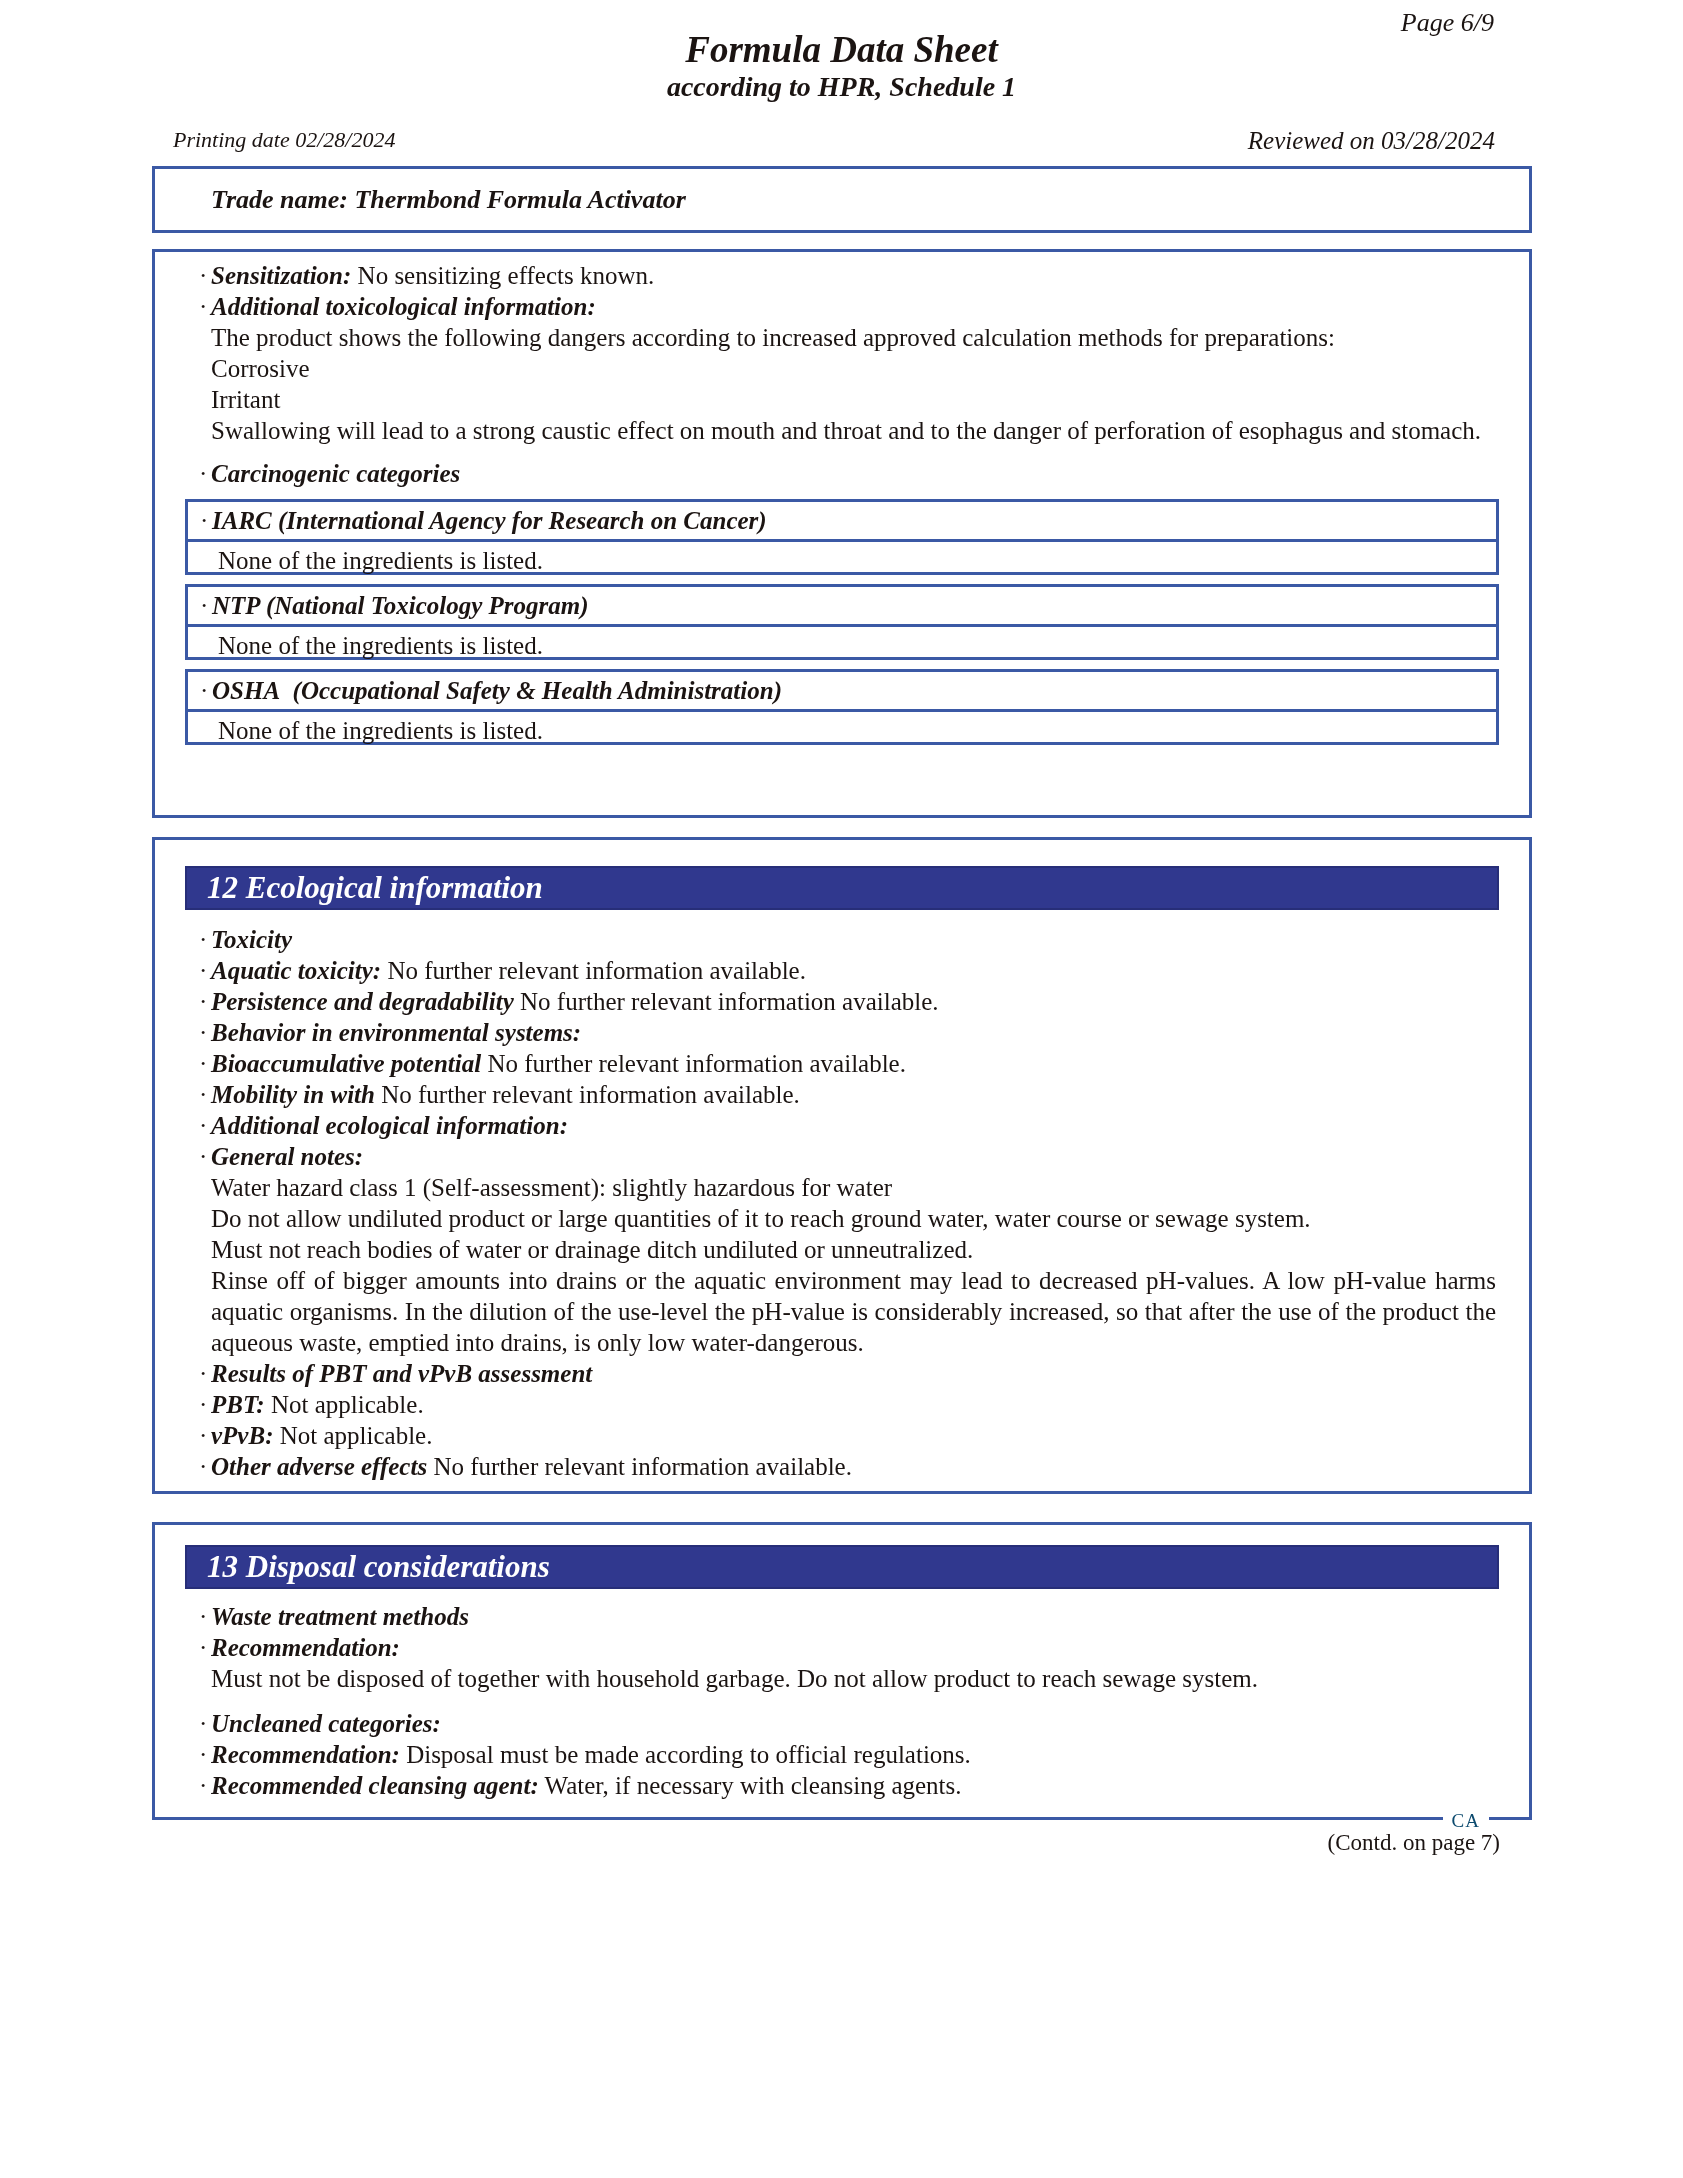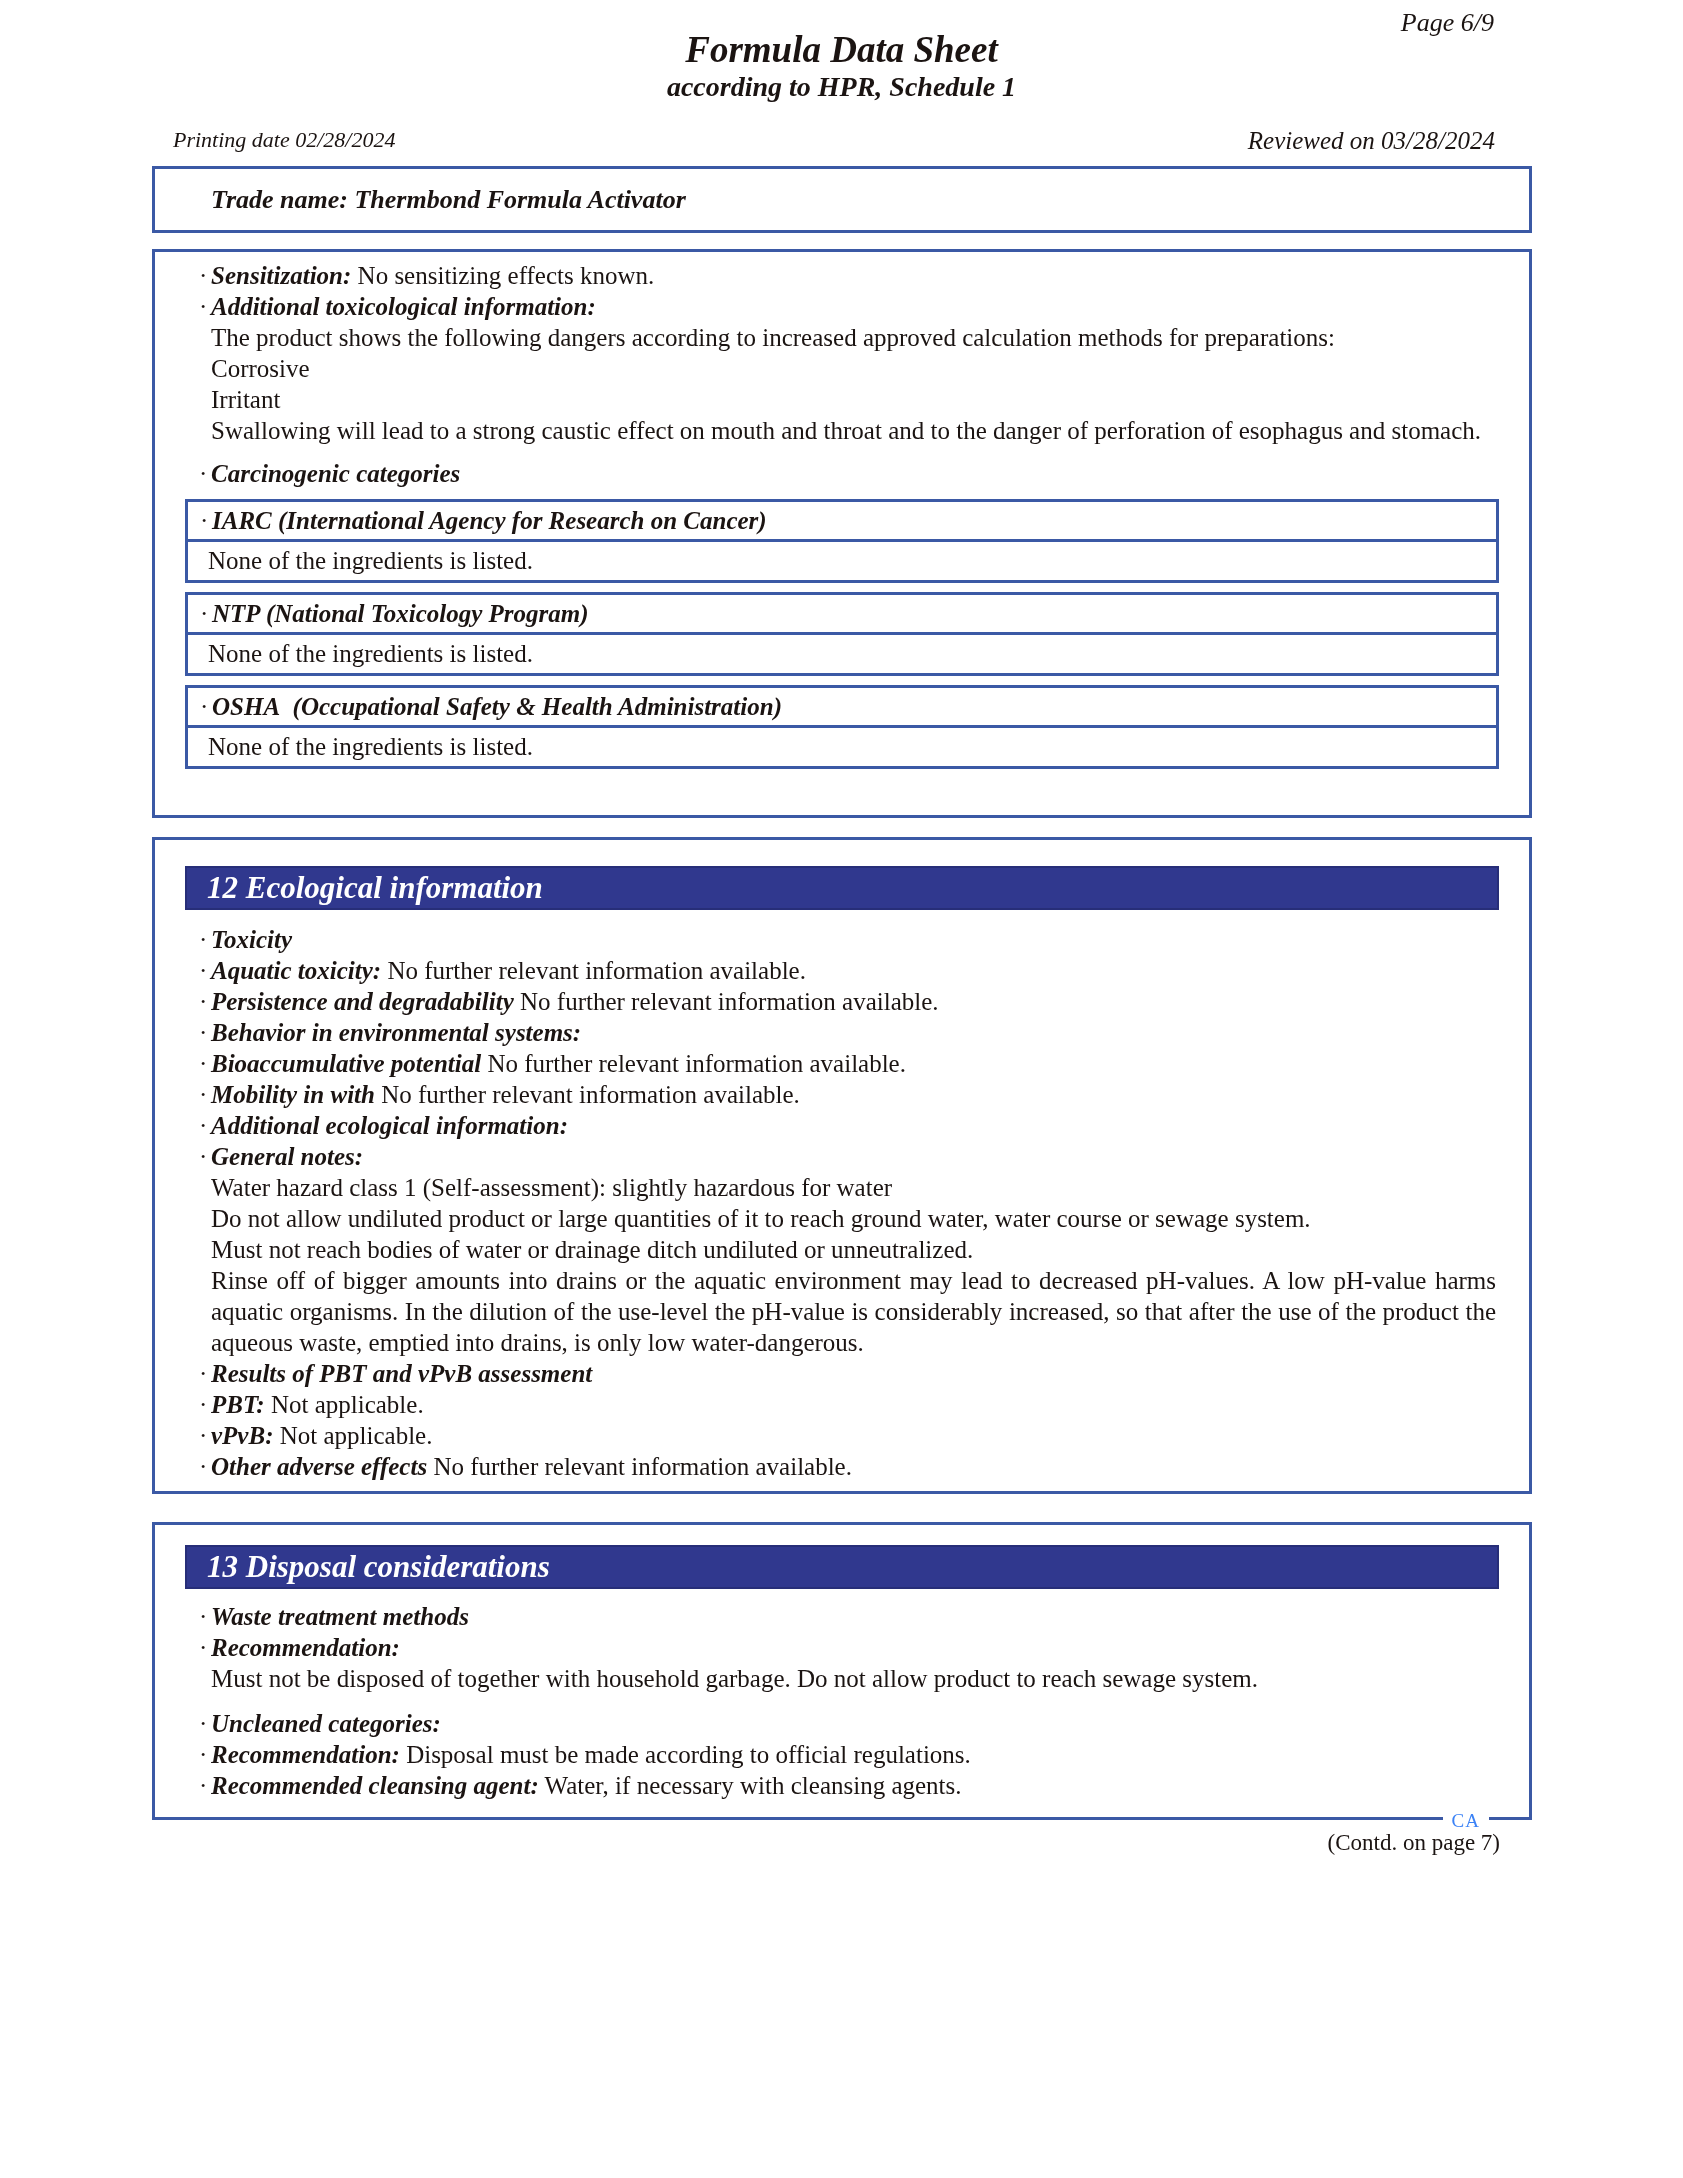--- a/index.html
+++ b/index.html
@@ -43,33 +43,33 @@
   .sp-bot{margin-bottom:10px;}
   .gap{height:14px;}
 
   .subtable{
     margin:0 30px 9px 30px;border:3px solid var(--frame);box-sizing:border-box;background:#ffffff;
     font-size:25px;
   }
   .subhead{height:37px;line-height:37px;border-bottom:3px solid var(--frame);padding-left:24px;
     font-weight:bold;font-style:italic;position:relative;}
   .subhead .bullet{left:12px;font-weight:normal;font-style:normal;}
-  .subbody{height:38px;line-height:38px;padding-left:20px;}
+  .subbody{height:30px;line-height:38px;padding-left:30px;}
 
   .bar{
     margin:26px 30px 14px 30px;height:44px;background:var(--section-bar);
     color:var(--bar-text);font-weight:bold;font-style:italic;font-size:31px;
     display:flex;align-items:center;padding-left:20px;box-sizing:border-box;
     border:2px solid #272e78;
   }
   .box3 .bar{margin-top:20px;margin-bottom:12px;}
 
   .country{
     position:absolute;bottom:-15px;right:40px;background:#ffffff;
-    padding:0 9px;font-size:19px;color:#3b82f6;letter-spacing:1px;
+    padding:0 9px;font-size:19px;color:#0c4a6e;letter-spacing:1px;
   }
   .contd-on{top:1830px;right:183px;font-size:23px;}
 </style>
 </head>
 <body>
 
 <div class="abs pageno">Page 6/9</div>
 <div class="abs title">Formula Data Sheet</div>
 <div class="abs subtitle">according to HPR, Schedule 1</div>
 <div class="abs printdate">Printing date 02/28/2024</div>

